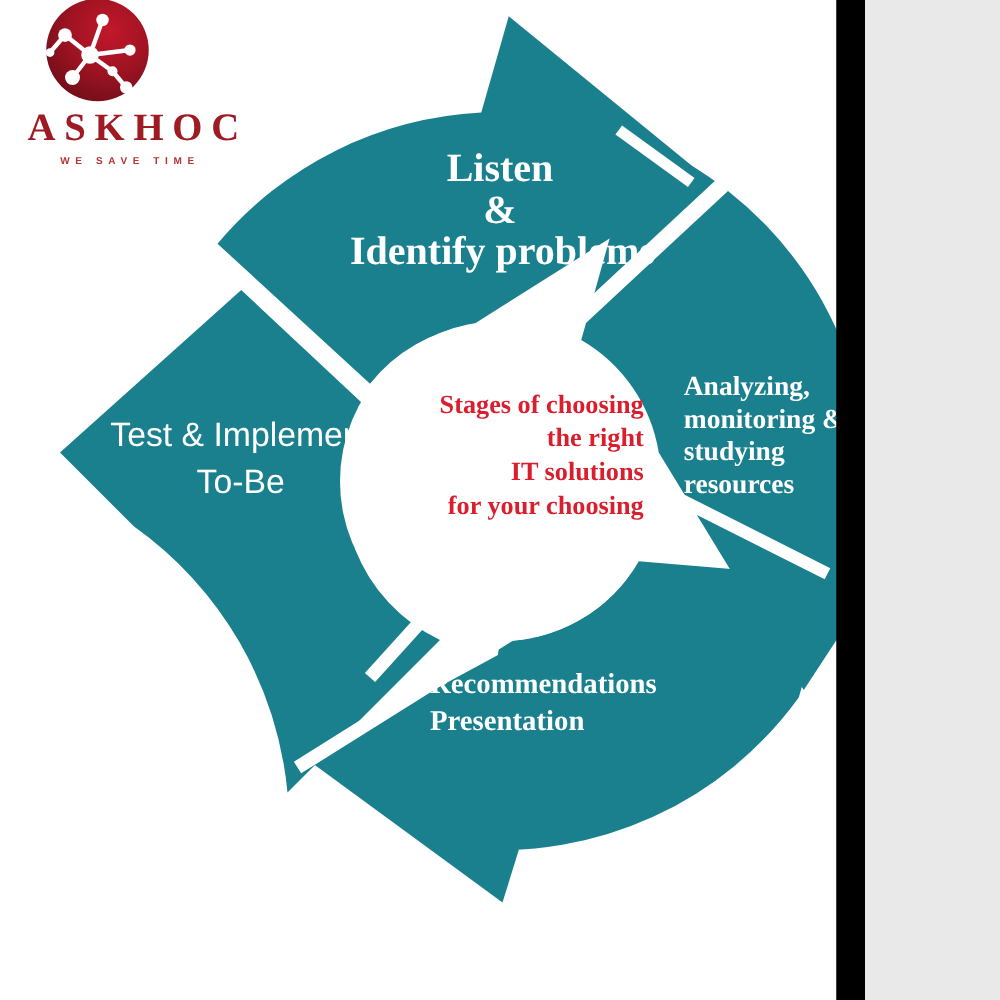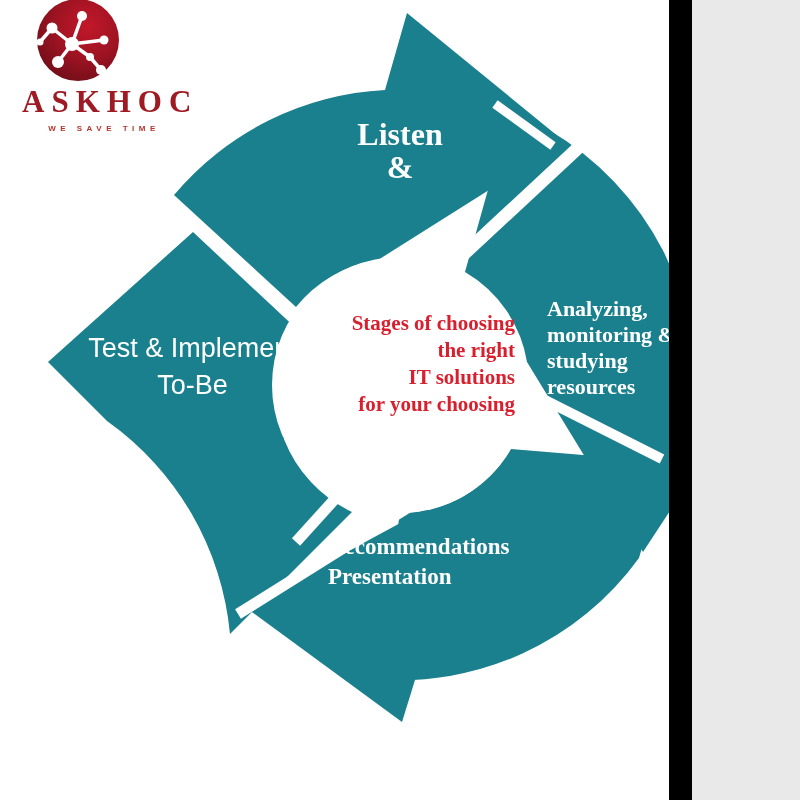--- a/index.html
+++ b/index.html
@@ -20,21 +20,21 @@
   .letterbox{
     position:absolute;right:0;top:0;width:23px;height:800px;background:var(--letterbox);
   }
   .seg-label{
     position:absolute;color:var(--arrow-text);font-weight:bold;
     font-family:"Liberation Serif",serif;
   }
   .seg-label div{white-space:nowrap;}
   #label-top{left:280px;top:118px;width:240px;text-align:center;font-size:32px;line-height:33px;}
   #label-right{left:547px;top:296px;width:170px;text-align:left;font-size:22px;line-height:26px;}
-  #label-bottom{left:328px;top:532px;width:240px;text-align:left;font-size:23px;line-height:30px;}
+  #label-bottom{left:344px;top:532px;width:240px;text-align:left;font-size:23px;line-height:30px;}
   #label-left{
     left:70px;top:330px;width:245px;text-align:center;
     font-family:"Liberation Sans",sans-serif;font-weight:400;font-size:27px;line-height:37px;
   }
   #center-label{
     position:absolute;left:285px;top:310px;width:230px;text-align:right;
     color:var(--center-text);font-weight:bold;font-size:21px;line-height:27px;
     font-family:"Liberation Serif",serif;
   }
   #logo-text{
@@ -109,20 +109,21 @@
       </g>
     </g>
   </svg>
 
   <div id="logo-text">ASKHOC</div>
   <div id="logo-tagline">WE SAVE TIME</div>
 
   <div class="seg-label" id="label-top">
     <div>Listen</div>
     <div>&amp;</div>
+    <div>Identify problems</div>
   </div>
 
   <div class="seg-label" id="label-right">
     <div>Analyzing,</div>
     <div>monitoring &amp;</div>
     <div>studying</div>
     <div>resources</div>
   </div>
 
   <div class="seg-label" id="label-bottom">

